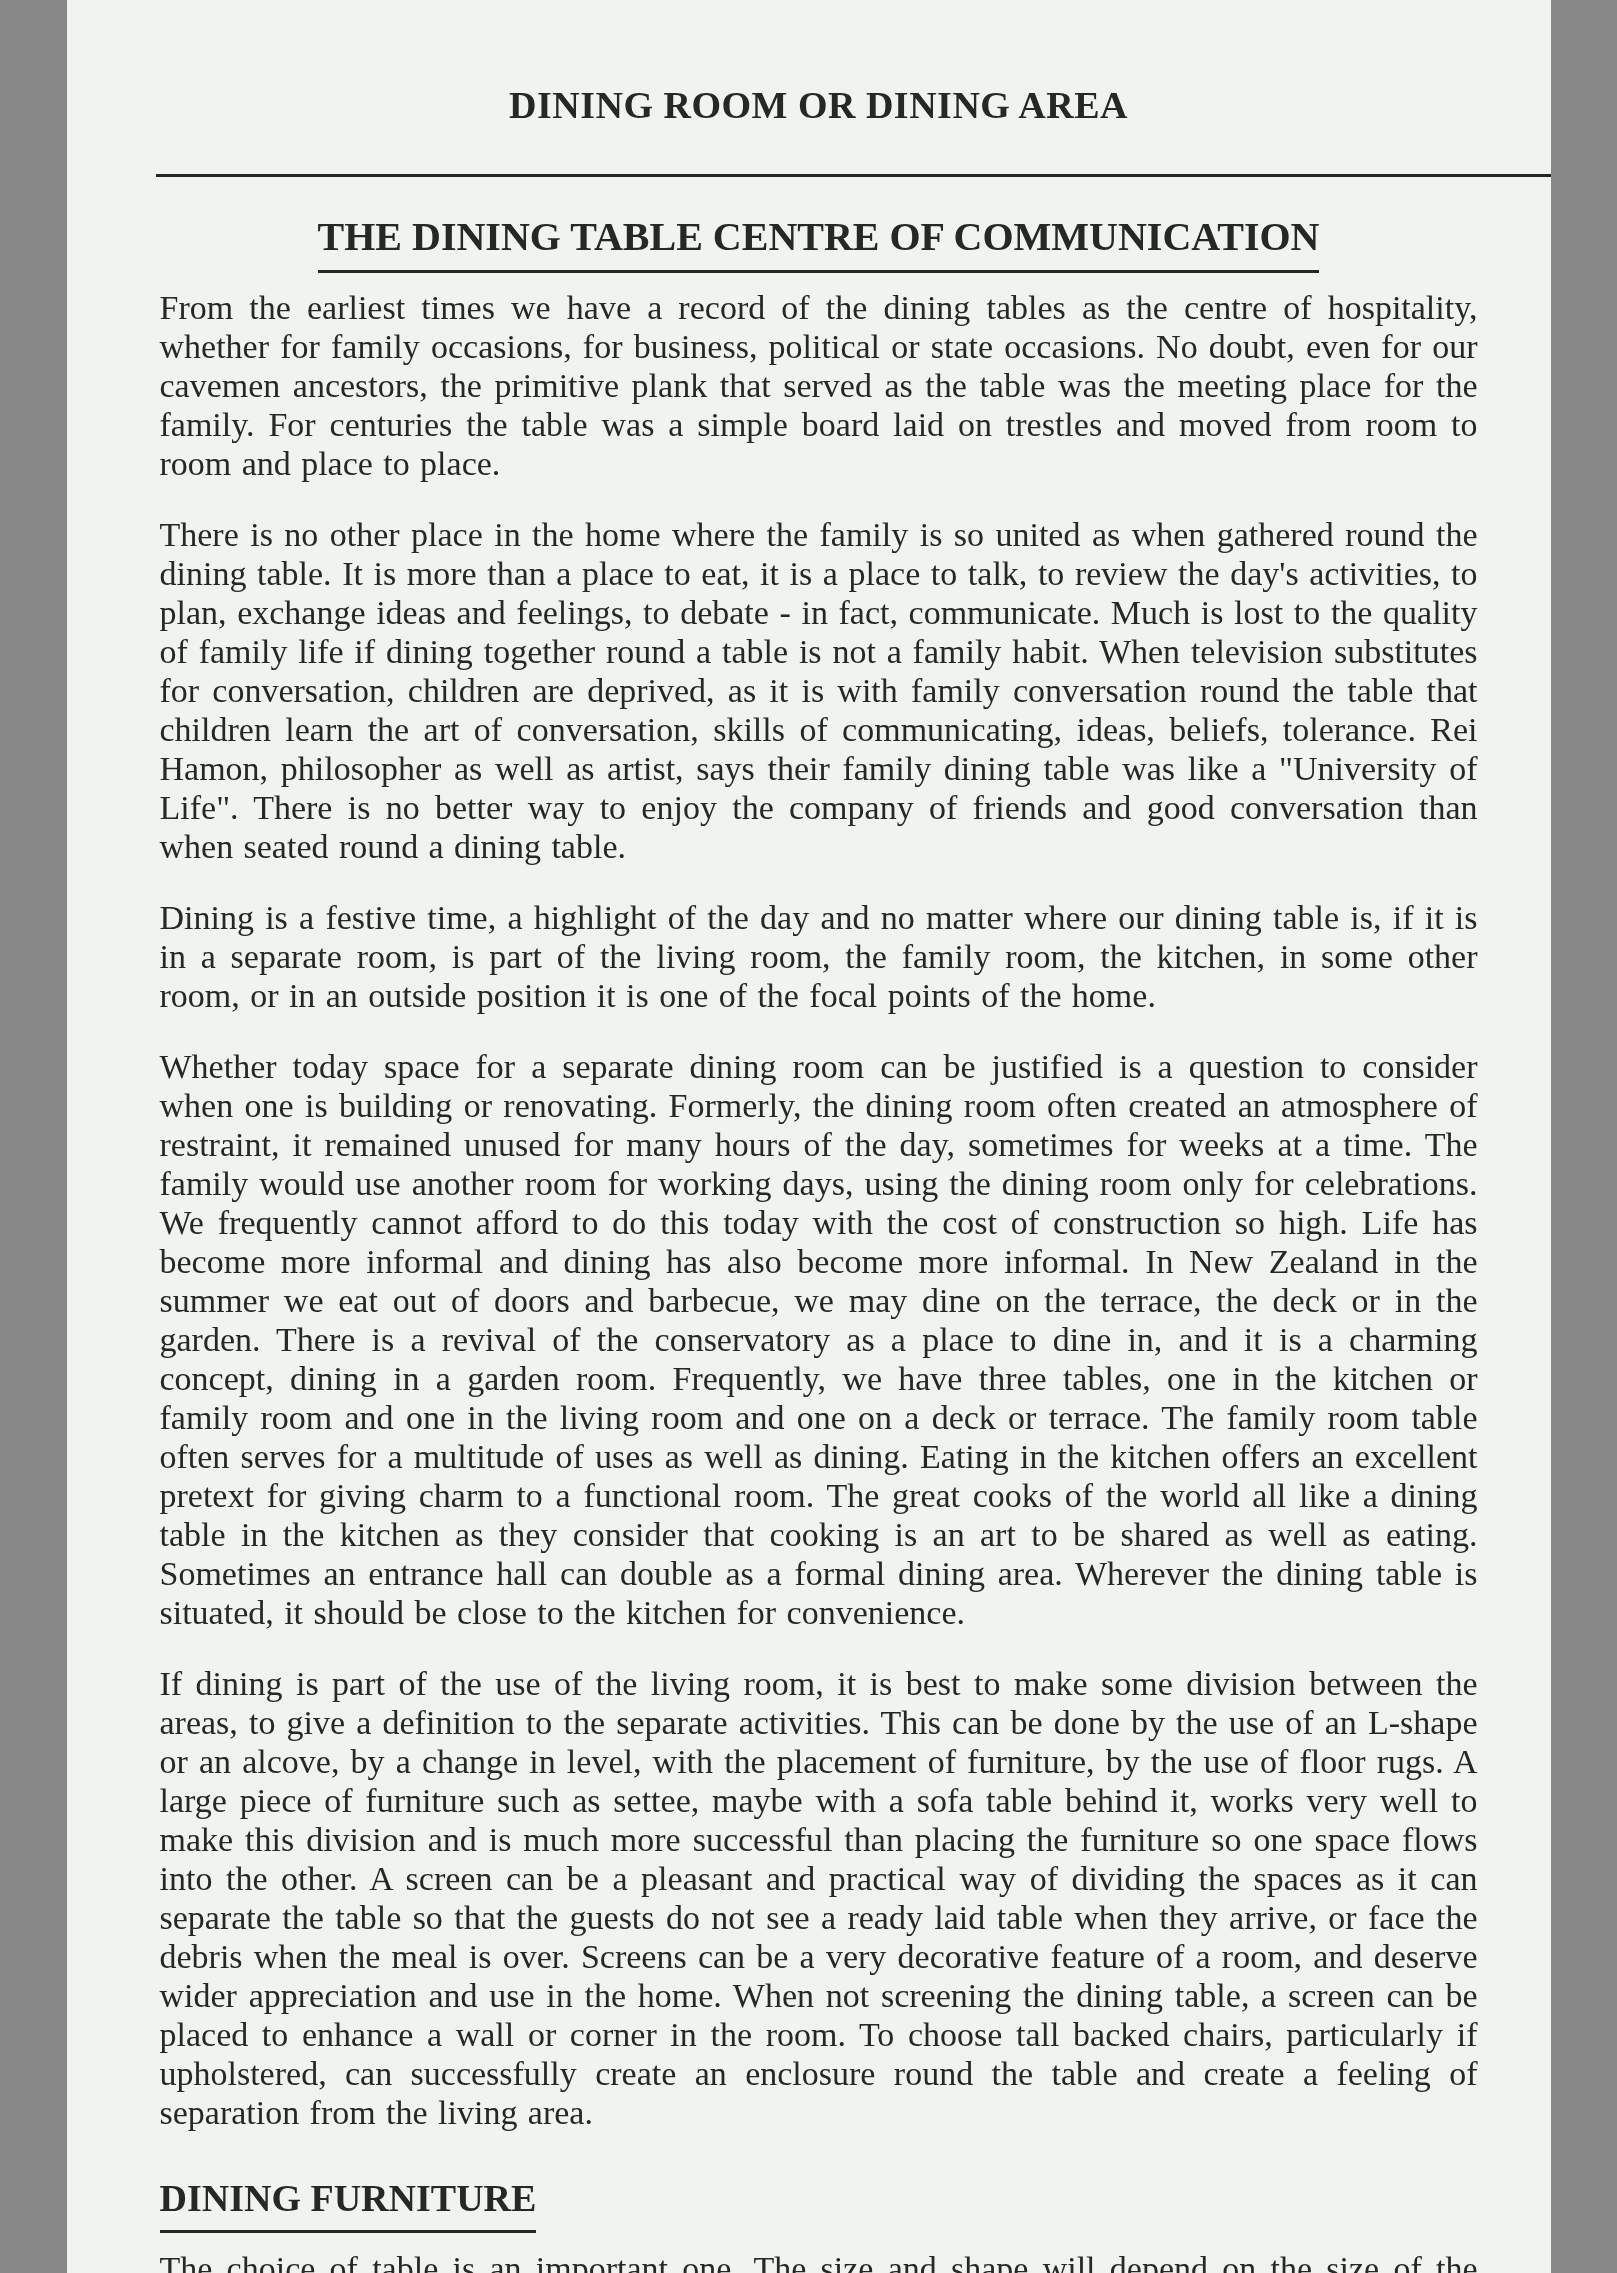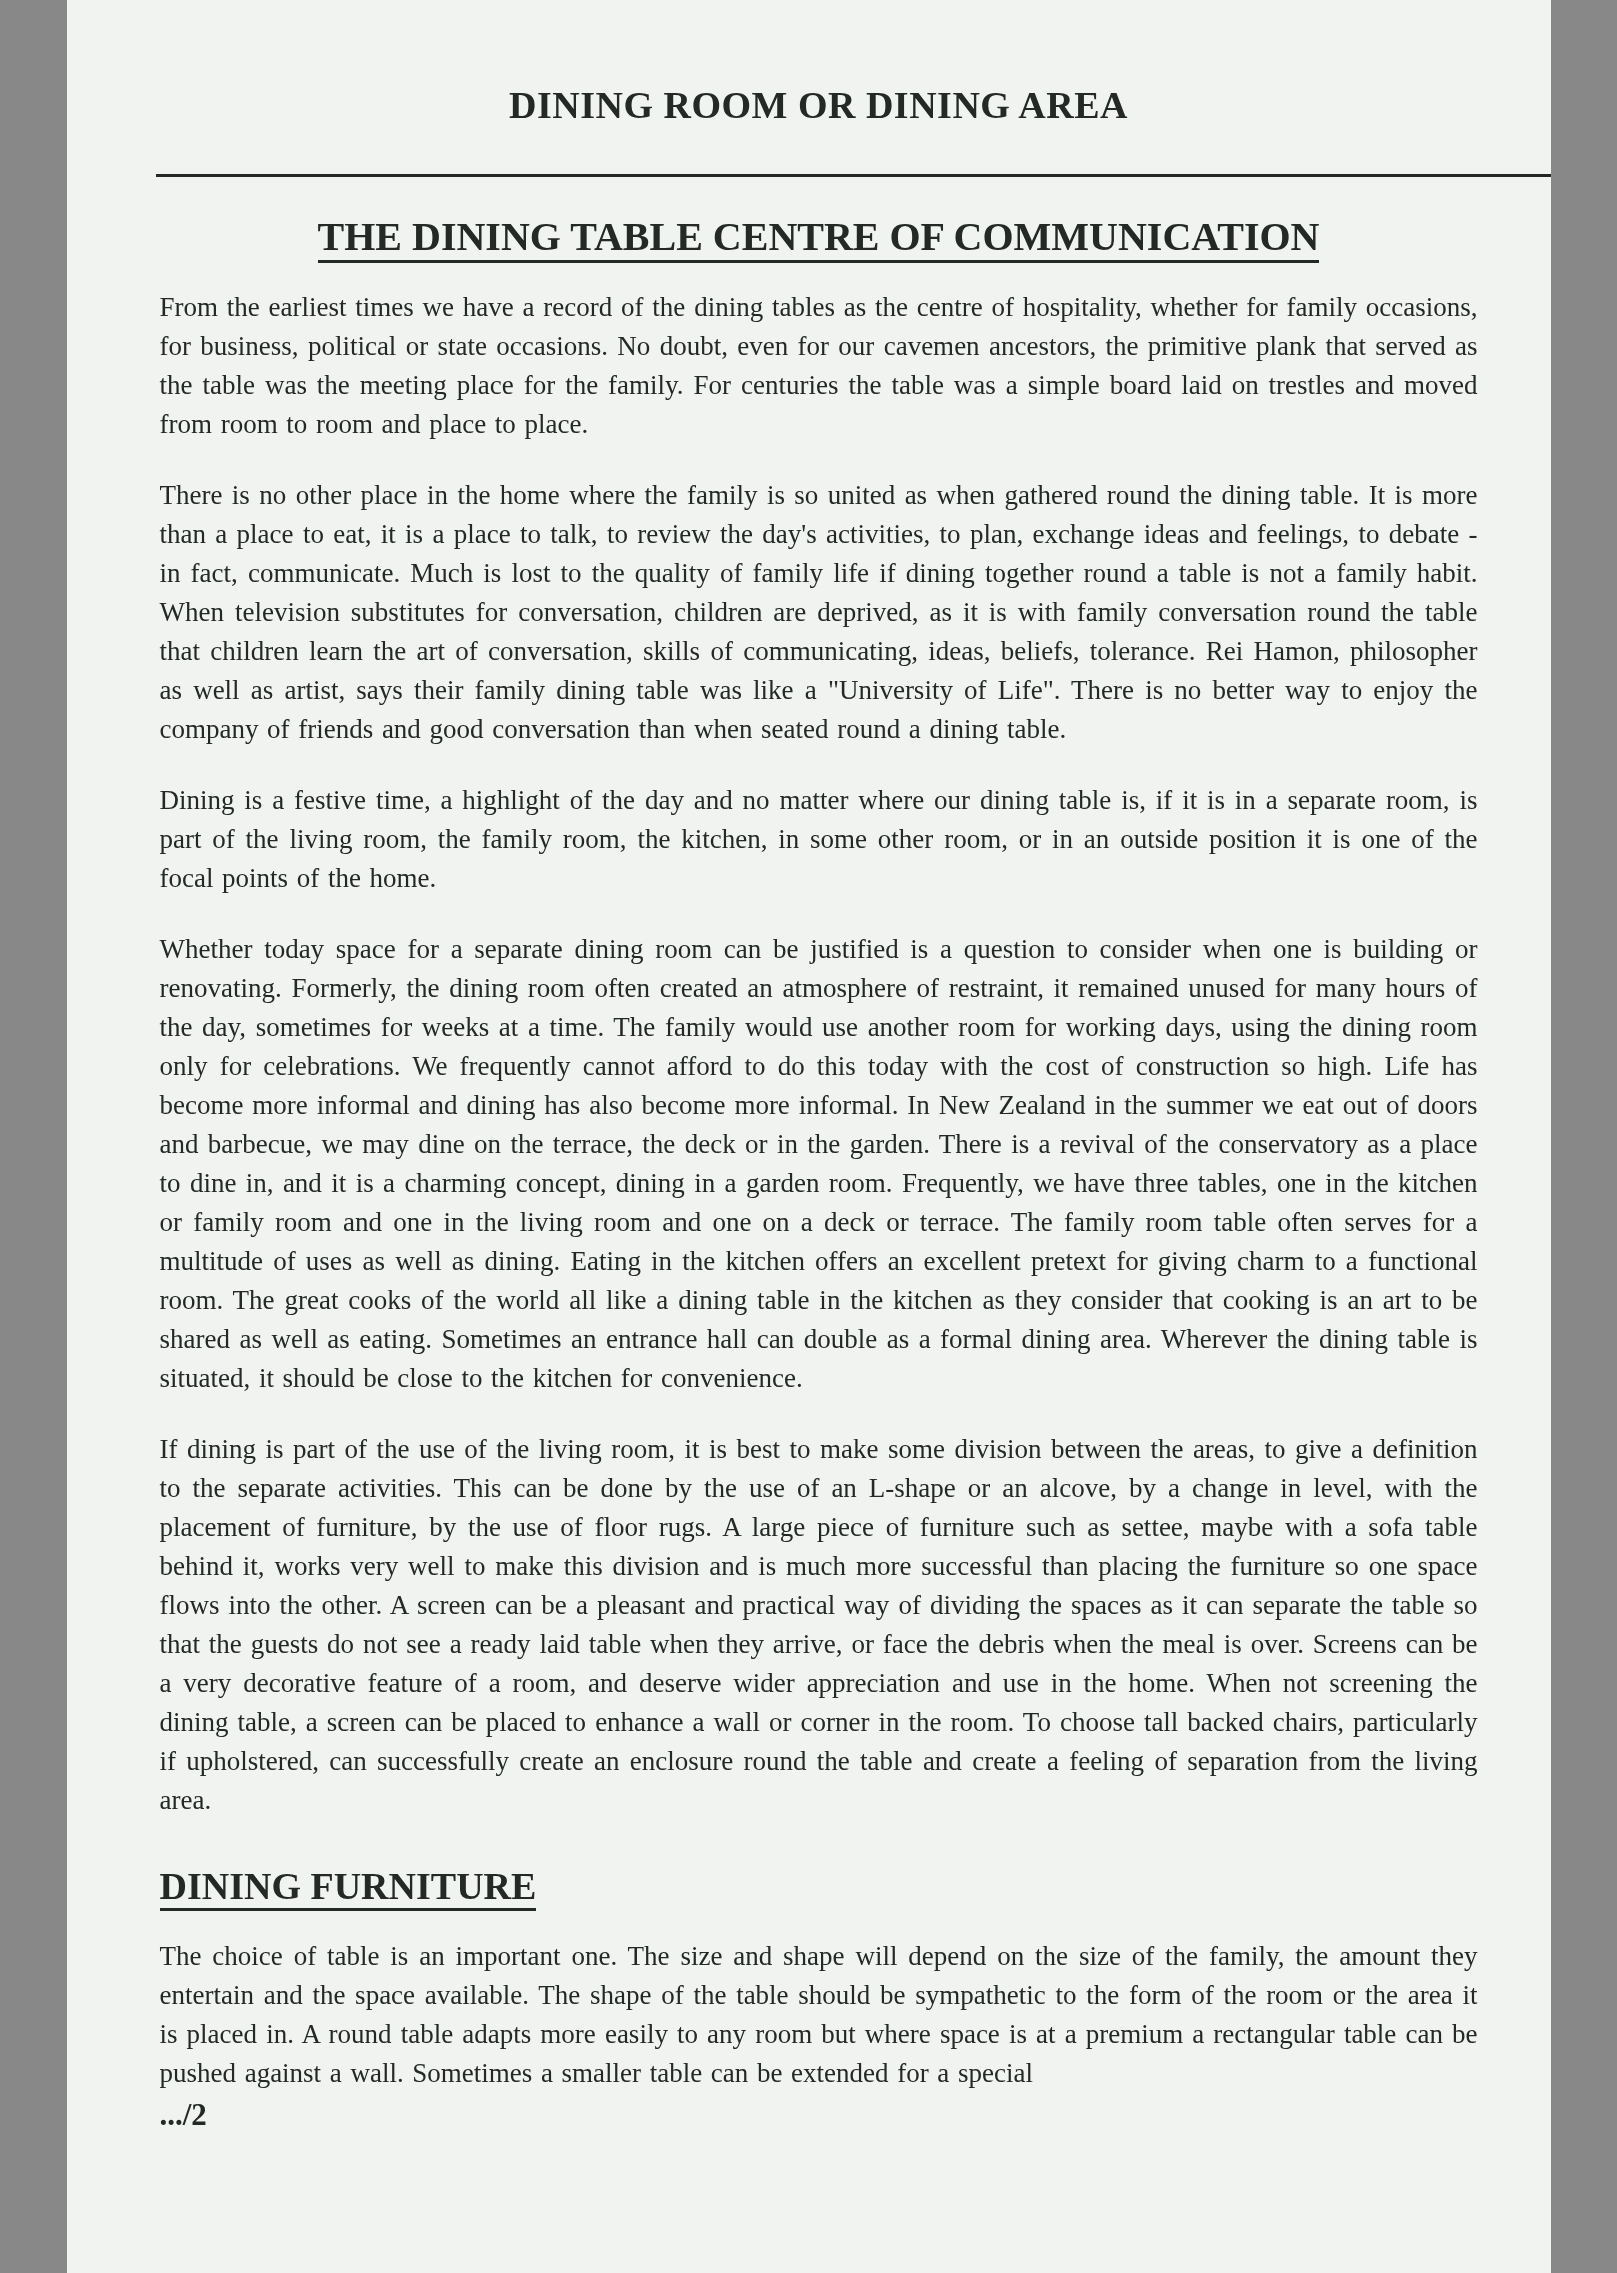--- a/index.html
+++ b/index.html
@@ -36,25 +36,25 @@
   .doc-title{
     margin-top:35px;
     text-align:center;
     font-weight:bold;
     font-size:40px;
     line-height:50px;
     white-space:nowrap;
   }
   .underline{
     border-bottom:3.7px solid var(--ink);
-    padding-bottom:1px;
+    padding-bottom:11px;
   }
   .body-copy p{
     margin:32px 0 0 0;
-    font-size:27px;
+    font-size:34px;
     line-height:39px;
     text-align:justify;
     word-spacing:1.9px;
   }
   .body-copy p.first{
     margin-top:26px;
   }
   .section-heading{
     margin-top:41px;
     font-weight:bold;

